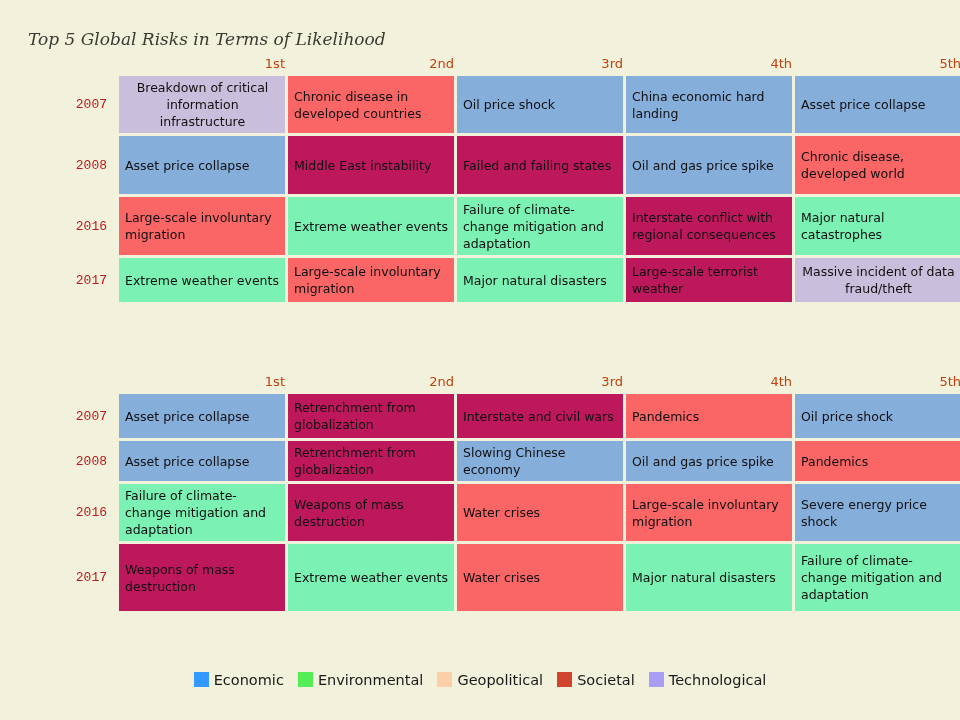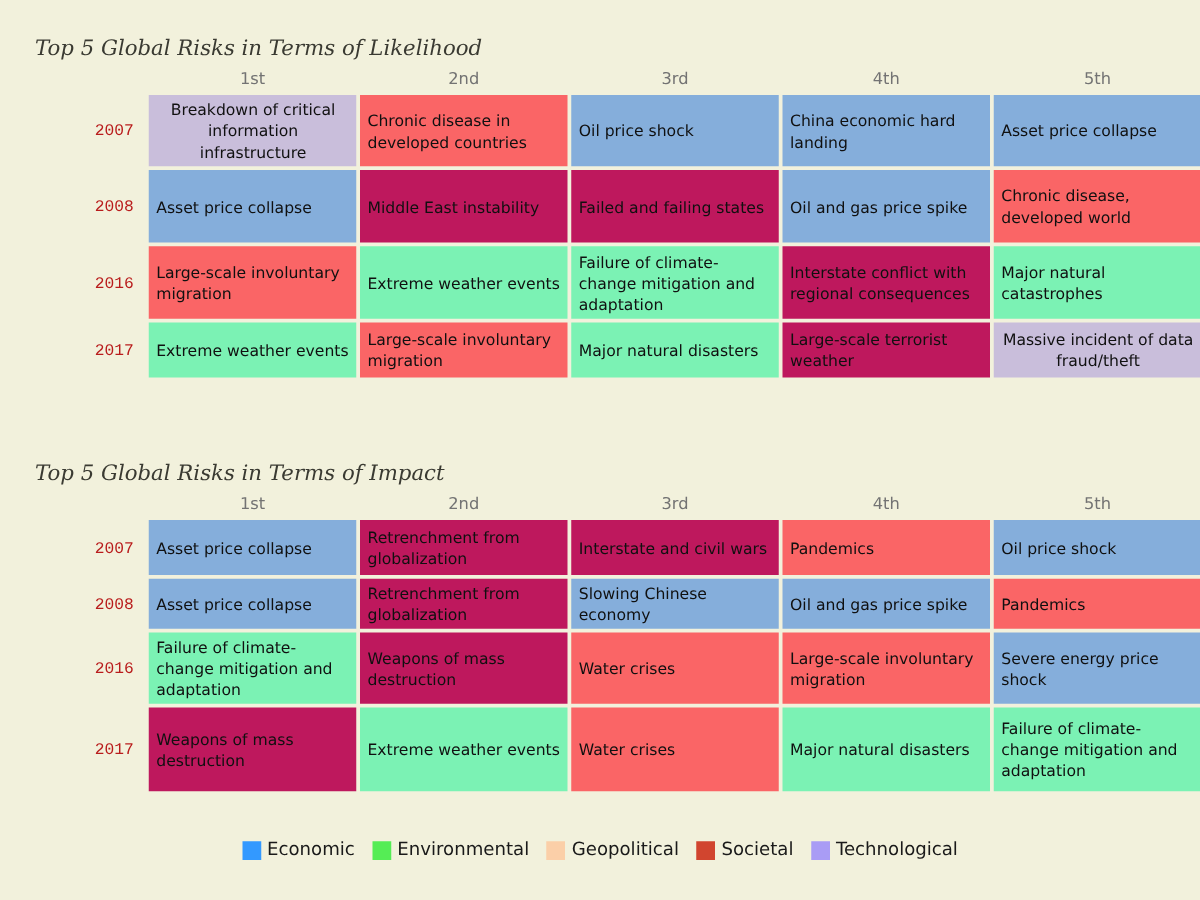--- a/index.html
+++ b/index.html
@@ -43,22 +43,22 @@
     border-spacing: 3px;
     table-layout: fixed;
     margin-left: 60px;
     width: 887px;
   }
 
   th.rank-head {
     font-family: "DejaVu Sans", sans-serif;
     font-size: 13px;
     font-weight: normal;
-    color: #737373;
-    text-align: center;
+    color: #c2410c;
+    text-align: right;
     background: #F2F1DC;
     height: 20px;
     padding: 0;
     vertical-align: middle;
   }
   th.corner-head {
     background: #F2F1DC;
     padding: 0;
     border: none;
   }
@@ -112,21 +112,21 @@
     left: 0;
     top: 672px;
     width: 960px;
     display: flex;
     justify-content: center;
     align-items: center;
     gap: 14px;
   }
   .legend-item {
     display: flex;
-    align-items: flex-end;
+    align-items: flex-start;
     gap: 5px;
   }
   .legend-swatch {
     width: 15px;
     height: 15px;
     display: inline-block;
   }
   .legend-label {
     font-family: "DejaVu Sans", sans-serif;
     font-size: 14.5px;
@@ -191,21 +191,20 @@
             <td class="risk-cell cat-societal">Large-scale involuntary migration</td>
             <td class="risk-cell cat-environmental">Major natural disasters</td>
             <td class="risk-cell cat-geopolitical">Large-scale terrorist weather</td>
             <td class="risk-cell cat-technological">Massive incident of data fraud/theft</td>
           </tr>
         </tbody>
     </table>
   </div>
 
   <div class="section" style="top:368px;">
-    <div class="section-title">Top 5 Global Risks in Terms of Impact</div>
     <table class="risk-table impact" id="impact-table">
       <colgroup>
           <col style="width: 53px;">
           <col style="width: 166px;">
           <col style="width: 166px;">
           <col style="width: 166px;">
           <col style="width: 166px;">
           <col style="width: 166px;">
         </colgroup>
         <thead>

